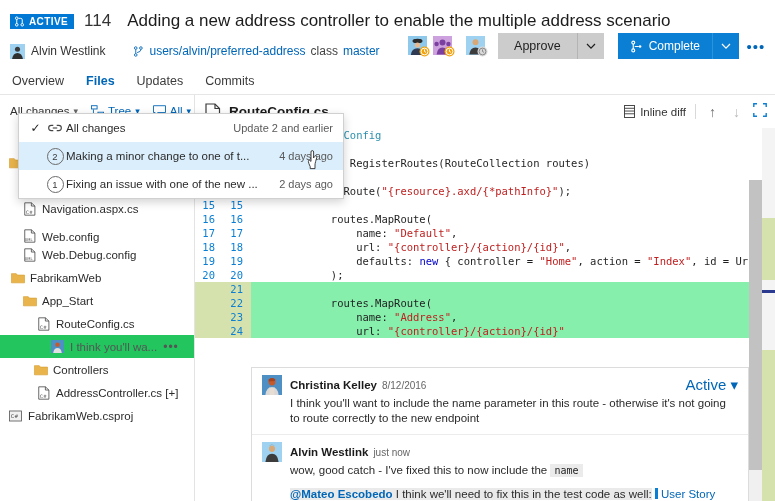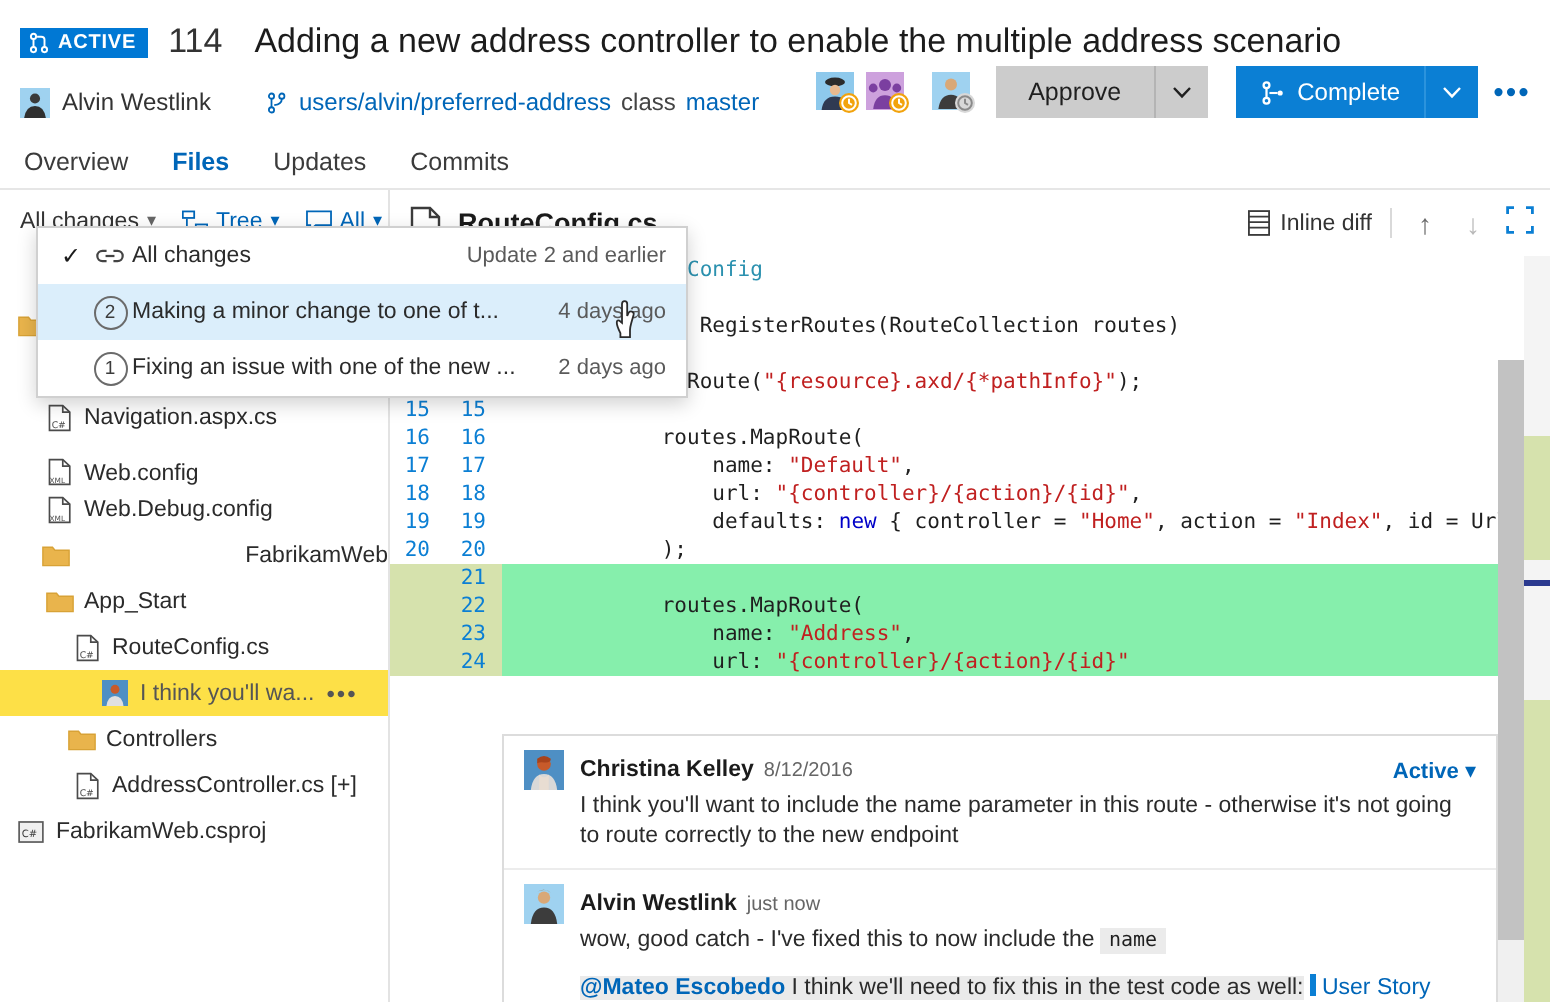--- a/index.html
+++ b/index.html
@@ -68,21 +68,21 @@
   .ltoolbar{display:flex;align-items:center;height:31px;padding-left:10px;gap:13px;box-sizing:border-box;}
   .lt-item{display:flex;align-items:center;gap:4px;font-size:11.5px;color:#333;}
   .lt-item.blue{color:#0066b8;}
   .caret-s{font-size:9px;color:#666;}
   .caret-b{font-size:9px;color:#0066b8;}
 
   
   .tree{padding-top:2px;}
   .trow{display:flex;align-items:center;height:23px;font-size:11.5px;color:#2b2b2b;white-space:nowrap;}
   .trow .ic{width:15px;height:14px;margin-right:5px;flex:none;display:flex;align-items:center;justify-content:center;}
-  .trow.sel{background:#fde047;}
+  .trow.sel{background:#22c55e;}
   .cmt-row{color:#555;}
   .cmt-row .dots{margin-left:6px;color:#555;letter-spacing:1px;font-size:12px;}
 
   
   .fhdr{height:33px;display:flex;align-items:center;padding:0 8px 0 10px;position:relative;}
   .fhdr .fname{font-size:13.5px;font-weight:bold;color:#1b1b1b;margin-left:8px;}
   .fpath{position:absolute;left:50px;top:23px;font-size:10.5px;color:#666;}
   .fhdr-right{margin-left:auto;display:flex;align-items:center;gap:9px;color:#4a4a4a;justify-content:flex-end;}
   .inline-diff{display:flex;align-items:center;gap:5px;font-size:11.5px;color:#333;}
   .vsep{width:1px;height:15px;background:#d9d9d9;}
@@ -107,21 +107,21 @@
     position:absolute;left:56px;right:26px;
     background:#fff;border:1px solid #dcdcdc;box-sizing:border-box;
   }
   .cmt{padding:7px 10px 8px 10px;border-bottom:1px solid #ececec;
        font-family:"Liberation Sans","DejaVu Sans",sans-serif;}
   .cmt:last-child{border-bottom:none;}
   .cmt-head{display:flex;align-items:center;}
   .cmt-av{width:20px;height:20px;flex:none;margin-right:8px;}
   .cmt-name{font-size:11.5px;font-weight:bold;color:#1b1b1b;}
   .cmt-time{font-size:10px;color:#666;margin-left:5px;}
-  .cmt-state{margin-left:auto;font-size:11px;color:#0066b8;font-weight:bold;}
+  .cmt-state{margin-left:auto;font-size:15px;color:#0066b8;}
   .cmt-body{font-size:11.5px;color:#2b2b2b;line-height:15px;margin-left:28px;margin-top:1px;}
   .inlinecode{font-family:"DejaVu Sans Mono","Liberation Mono",monospace;font-size:10px;
               background:#ebebeb;padding:1px 4px;color:#1f1f1f;}
   .mention{color:#0066b8;font-weight:bold;}
   .worklink{color:#0066b8;}
   .wi-bar{display:inline-block;width:3px;height:11px;background:#0b7fd4;vertical-align:-1px;margin-right:3px;}
   .hl{background:#eaeaea;}
 
   
   .vscroll{position:absolute;right:13px;top:85px;width:13px;bottom:0;background:#f0f0f0;}
@@ -345,21 +345,21 @@
           <div class="trow" style="padding-left: 22px;">
             <span class="ic">
               <svg width="12" height="14" viewBox="0 0 13 15">
                 <path d="M0.8 0.8 H8 L11.8 4.3 V14.2 H0.8 Z" fill="#fff" stroke="#4b4b4b" stroke-width="0.9"></path>
                 <path d="M8 0.8 V4.3 H11.8" fill="none" stroke="#4b4b4b" stroke-width="0.9"></path>
                 <text x="0.8" y="13.4" font-size="4" font-family="DejaVu Sans, sans-serif" fill="#4b4b4b">XML</text>
               </svg>
             </span>
             <span>Web.Debug.config</span>
           </div>
-          <div class="trow" style="padding-left: 20px; justify-content: space-between;">
+          <div class="trow" style="padding-left: 10px;">
             <span class="ic">
               <svg width="14" height="12" viewBox="0 0 16 13">
                 <path d="M0.5 1.5 H6 L7.4 3.2 H15.5 V12 H0.5 Z" fill="#e9b44c" stroke="#d8a236" stroke-width="0.8"></path>
               </svg>
             </span>
             <span>FabrikamWeb</span>
           </div>
           <div class="trow" style="padding-left: 22px;">
             <span class="ic">
               <svg width="14" height="12" viewBox="0 0 16 13">

